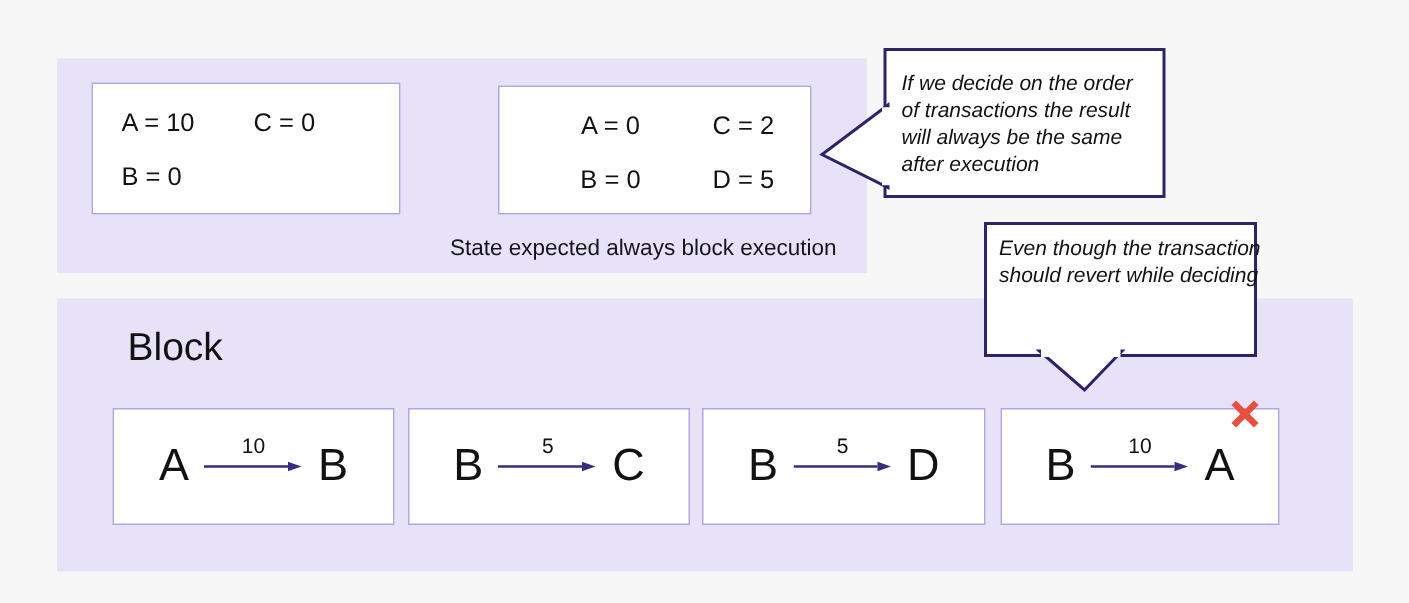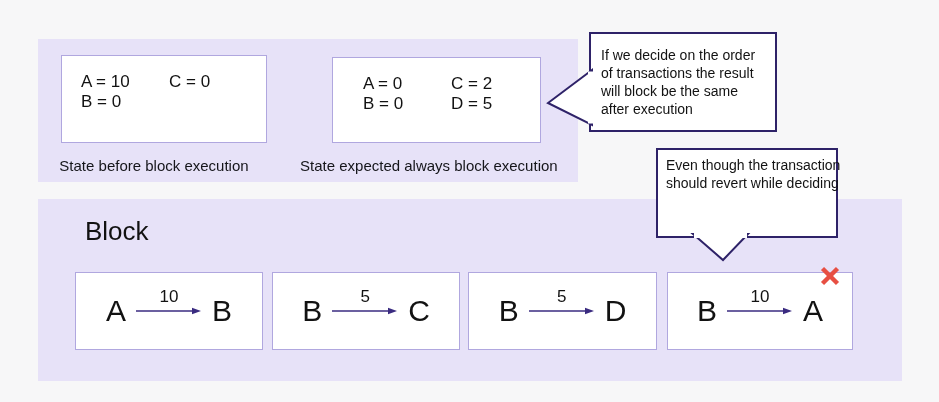--- a/index.html
+++ b/index.html
@@ -9,82 +9,81 @@
     font-family:"Liberation Sans", sans-serif; color:#121212;
   }
   .panel { position:absolute; background:#e7e2f8; }
   .card {
     position:absolute; background:#ffffff;
     border:1px solid #b0a7df; box-sizing:border-box;
   }
   
   .state-grid {
     display:grid; grid-template-columns:88px auto;
-    row-gap:0; font-size:17px; line-height:20px;
+    row-gap:16px; font-size:17px; line-height:20px;
   }
   .state-grid.g1 { padding:16px 0 0 19px; }
   .state-grid.g2 { padding:16px 0 0 30px; }
   .caption { position:absolute; font-size:15px; white-space:nowrap; color:#15151a; }
   
   .callout {
     position:absolute; background:#ffffff;
     border:2px solid #2e2268; box-sizing:border-box;
     font-size:14px; line-height:18px; z-index:3;
   }
-  .callout .txt { white-space:nowrap; }
+  .callout .txt { white-space:nowrap;font-style:italic; }
   .callout.c1 .txt { padding:12px 8px 0 10px; }
   .callout.c2 .txt { padding:6px 6px 0 8px; }
   .tail { position:absolute; z-index:4; }
   
   .block-title { position:absolute; left:85px; top:216px; font-size:26px; }
   
   .tx {
     display:flex; align-items:center; justify-content:center;
     gap:10px; top:272px; height:78px;
   }
   .tx-letter { font-size:30px; }
   .tx-arrow { position:relative; width:66px; height:10px; }
   .tx-arrow .amt {
     position:absolute; bottom:100%; left:0; width:100%;
-    margin-bottom:1px; text-align:center; font-size:17px; line-height:16px;
+    margin-bottom:1px; text-align:center; font-size:14px; line-height:16px;
   }
   .tx-arrow svg { display:block; }
   .reject { position:absolute; left:820px; top:266px; z-index:5; }
 </style>
 </head>
 <body>
 
 <div class="page">
 
   <div class="panel" style="left:38px; top:39px; width:540px; height:143px;"></div>
 
   <div class="card" style="left:61px; top:55px; width:206px; height:88px;">
     <div class="state-grid g1">
       <span>A = 10</span>
       <span>C = 0</span>
       <span>B = 0</span>
     </div>
   </div>
-  <div class="caption" style="left:40px; top:157px; width:228px; text-align:center;">State before block execution</div>
 
-  <div class="card" style="left:332px; top:57px; width:209px; height:86px;">
+  <div class="card" style="left:332px; top:57px; width:209px; height:86px;text-align:center;">
     <div class="state-grid g2">
       <span>A = 0</span>
       <span>C = 2</span>
       <span>B = 0</span>
       <span>D = 5</span>
     </div>
   </div>
   <div class="caption" style="left:300px; top:157px;">State expected always block execution</div>
 
   <div class="callout c1" style="left:589px; top:32px; width:188px; height:100px;">
     <div class="txt">
       <div>If we decide on the order</div>
       <div>of transactions the result</div>
-      <div>will block be the same</div>
+      <div>will always be the same</div>
       <div>after execution</div>
     </div>
   </div>
   <svg class="tail" style="left:542px; top:64px;" width="52" height="66" viewBox="0 0 52 66">
     <path d="M50,6 L6,39 L50,61 Z" fill="#ffffff" stroke="#2e2268" stroke-width="2"></path>
     <rect x="46" y="7.5" width="7" height="52" fill="#ffffff"></rect>
   </svg>
 
   <div class="callout c2" style="left:656px; top:148px; width:182px; height:90px;">
     <div class="txt">

